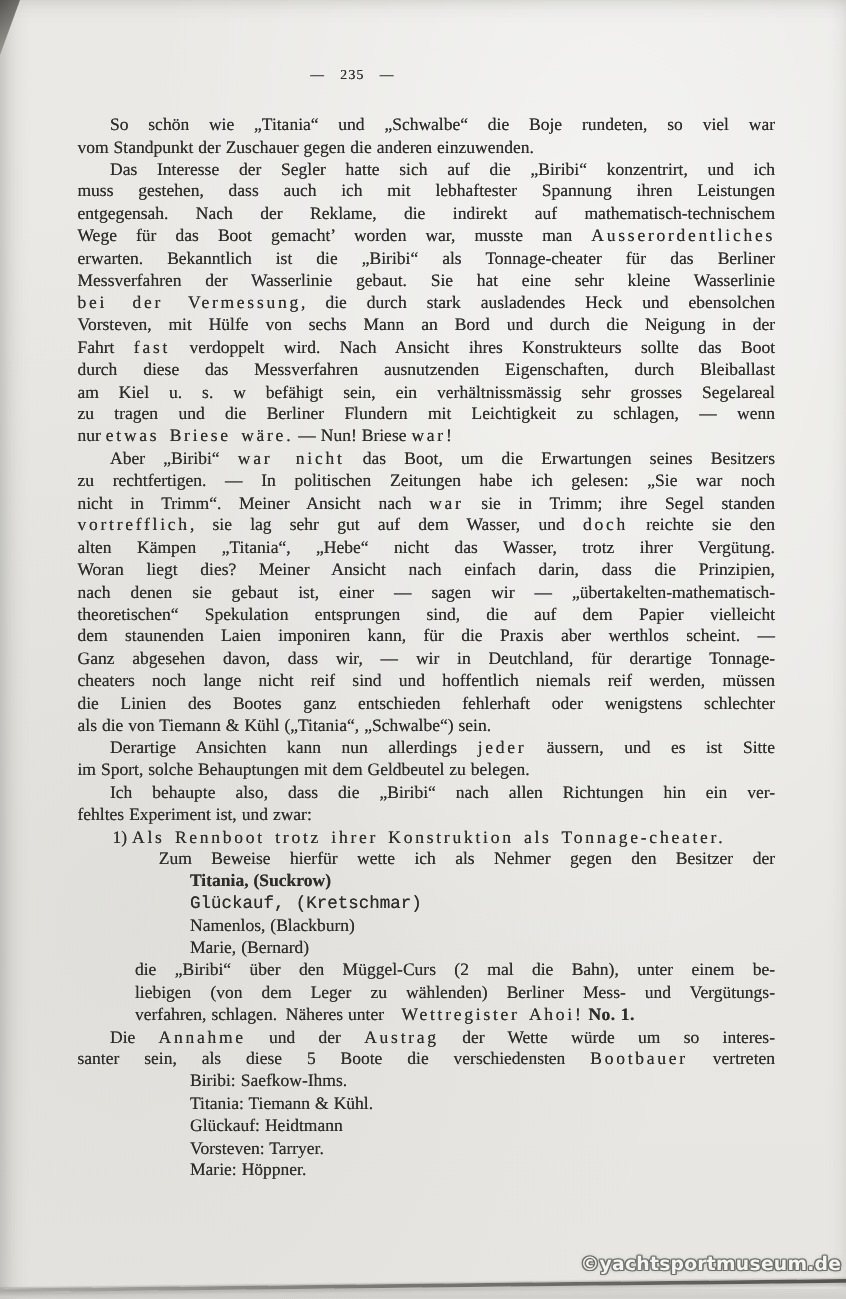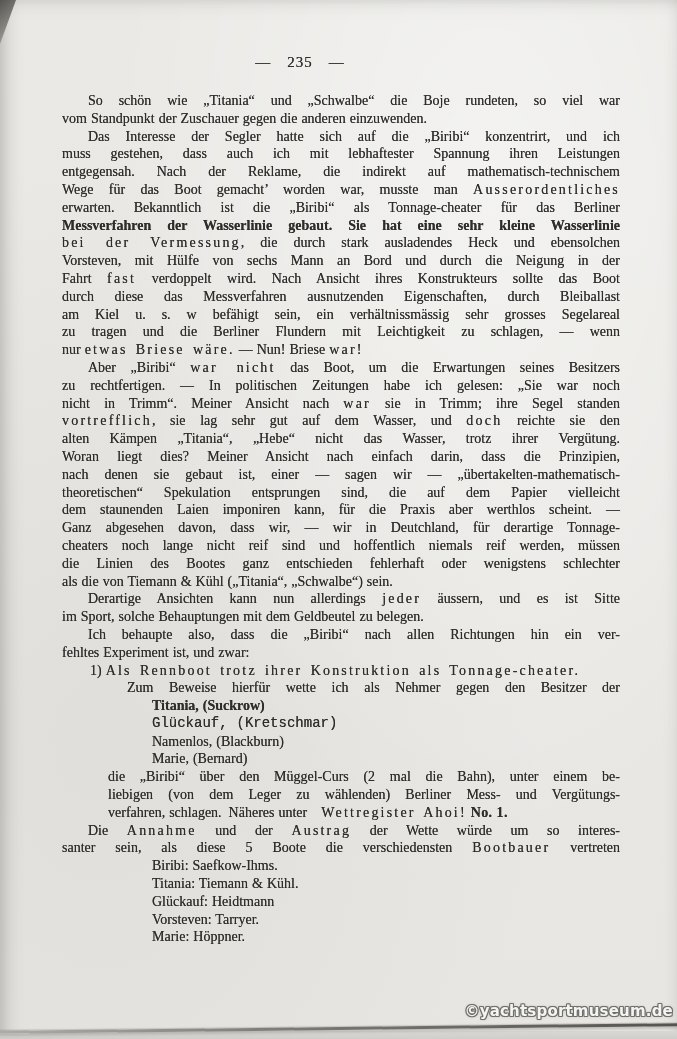--- a/index.html
+++ b/index.html
@@ -18,22 +18,22 @@
       inset 0 14px 18px -14px rgba(120,120,112,0.25);
     font-family: "Liberation Serif", "DejaVu Serif", serif;
     color: #2f2d2b;
   }
   .corner-artifact {
     position: absolute; left: 0; top: 0; width: 18px; height: 46px;
     background: linear-gradient(135deg, #565551 0%, #8a8984 55%, #b5b4af 100%);
     clip-path: polygon(0 0, 16px 0, 0 44px);
   }
   .pagenum {
-    position: absolute; left: 230px; top: 54px; width: 140px;
-    text-align: center; font-size: 15px; letter-spacing: 1px;
+    position: absolute; left: 212px; top: 54px; width: 140px;
+    text-align: center; font-size: 11px; letter-spacing: 1px;
     text-shadow: 0 0 0.5px rgba(47,45,43,0.85);
   }
   .text-block { position: absolute; left: 62px; top: 92px; width: 558px; }
   .line {
     height: 17.8px; line-height: 17.8px; font-size: 14px;
     text-shadow: 0 0 0.5px rgba(47,45,43,0.8);
     word-spacing: 0.5px;
   }
   .line.just { text-align: justify; text-align-last: justify; }
   .seg-sp { letter-spacing: 2.2px; word-spacing: 2.5px; }
@@ -66,21 +66,21 @@
   <div class="corner-artifact"></div>
   <div class="pagenum">— 235 —</div>
   <div class="text-block">
       <div class="line just" style="margin-left: 26px; width: 532px;"><span class="seg-n">So schön wie „Titania“ und „Schwalbe“ die Boje rundeten, so viel war</span></div>
       <div class="line" style="margin-left: 0px;"><span class="seg-n">vom Standpunkt der Zuschauer gegen die anderen einzuwenden.</span></div>
       <div class="line just" style="margin-left: 26px; width: 532px;"><span class="seg-n">Das Interesse der Segler hatte sich auf die „Biribi“ konzentrirt, und ich</span></div>
       <div class="line just" style="margin-left: 0px; width: 558px;"><span class="seg-n">muss gestehen, dass auch ich mit lebhaftester Spannung ihren Leistungen</span></div>
       <div class="line just" style="margin-left: 0px; width: 558px;"><span class="seg-n">entgegensah. Nach der Reklame, die indirekt auf mathematisch-technischem</span></div>
       <div class="line just" style="margin-left: 0px; width: 558px;"><span class="seg-n">Wege für das Boot gemacht’ worden war, musste man </span><span class="seg-sp">Ausserordentliches</span></div>
       <div class="line just" style="margin-left: 0px; width: 558px;"><span class="seg-n">erwarten. Bekanntlich ist die „Biribi“ als Tonnage-cheater für das Berliner</span></div>
-      <div class="line just" style="margin-left: 0px; width: 558px; font-weight: bold;"><span class="seg-n">Messverfahren der Wasserlinie gebaut. Sie hat eine sehr kleine Wasserlinie</span></div>
+      <div class="line just" style="margin-left: 0px; width: 558px;"><span class="seg-n">Messverfahren der Wasserlinie gebaut. Sie hat eine sehr kleine Wasserlinie</span></div>
       <div class="line just" style="margin-left: 0px; width: 558px;"><span class="seg-sp">bei der Vermessung</span><span class="seg-n">, die durch stark ausladendes Heck und ebensolchen</span></div>
       <div class="line just" style="margin-left: 0px; width: 558px;"><span class="seg-n">Vorsteven, mit Hülfe von sechs Mann an Bord und durch die Neigung in der</span></div>
       <div class="line just" style="margin-left: 0px; width: 558px;"><span class="seg-n">Fahrt </span><span class="seg-sp">fast</span><span class="seg-n"> verdoppelt wird. Nach Ansicht ihres Konstrukteurs sollte das Boot</span></div>
       <div class="line just" style="margin-left: 0px; width: 558px;"><span class="seg-n">durch diese das Messverfahren ausnutzenden Eigenschaften, durch Bleiballast</span></div>
       <div class="line just" style="margin-left: 0px; width: 558px;"><span class="seg-n">am Kiel u. s. w befähigt sein, ein verhältnissmässig sehr grosses Segelareal</span></div>
       <div class="line just" style="margin-left: 0px; width: 558px;"><span class="seg-n">zu tragen und die Berliner Flundern mit Leichtigkeit zu schlagen, — wenn</span></div>
       <div class="line" style="margin-left: 0px;"><span class="seg-n">nur </span><span class="seg-sp">etwas Briese wäre.</span><span class="seg-n"> — Nun! Briese </span><span class="seg-sp">war!</span></div>
       <div class="line just" style="margin-left: 26px; width: 532px;"><span class="seg-n">Aber „Biribi“ </span><span class="seg-sp">war nicht</span><span class="seg-n"> das Boot, um die Erwartungen seines Besitzers</span></div>
       <div class="line just" style="margin-left: 0px; width: 558px;"><span class="seg-n">zu rechtfertigen. — In politischen Zeitungen habe ich gelesen: „Sie war noch</span></div>
       <div class="line just" style="margin-left: 0px; width: 558px;"><span class="seg-n">nicht in Trimm“. Meiner Ansicht nach </span><span class="seg-sp">war</span><span class="seg-n"> sie in Trimm; ihre Segel standen</span></div>

